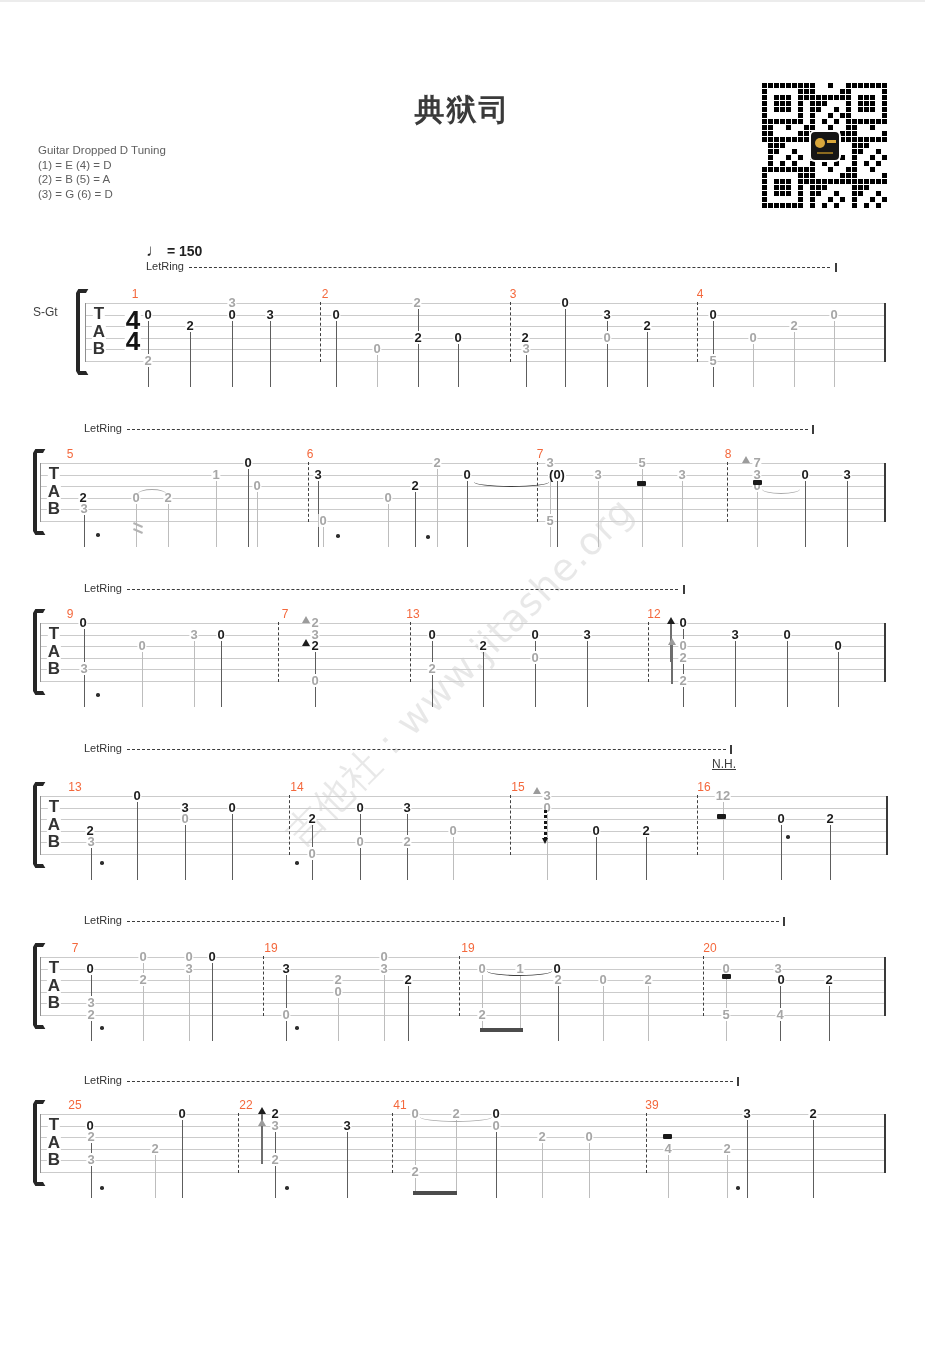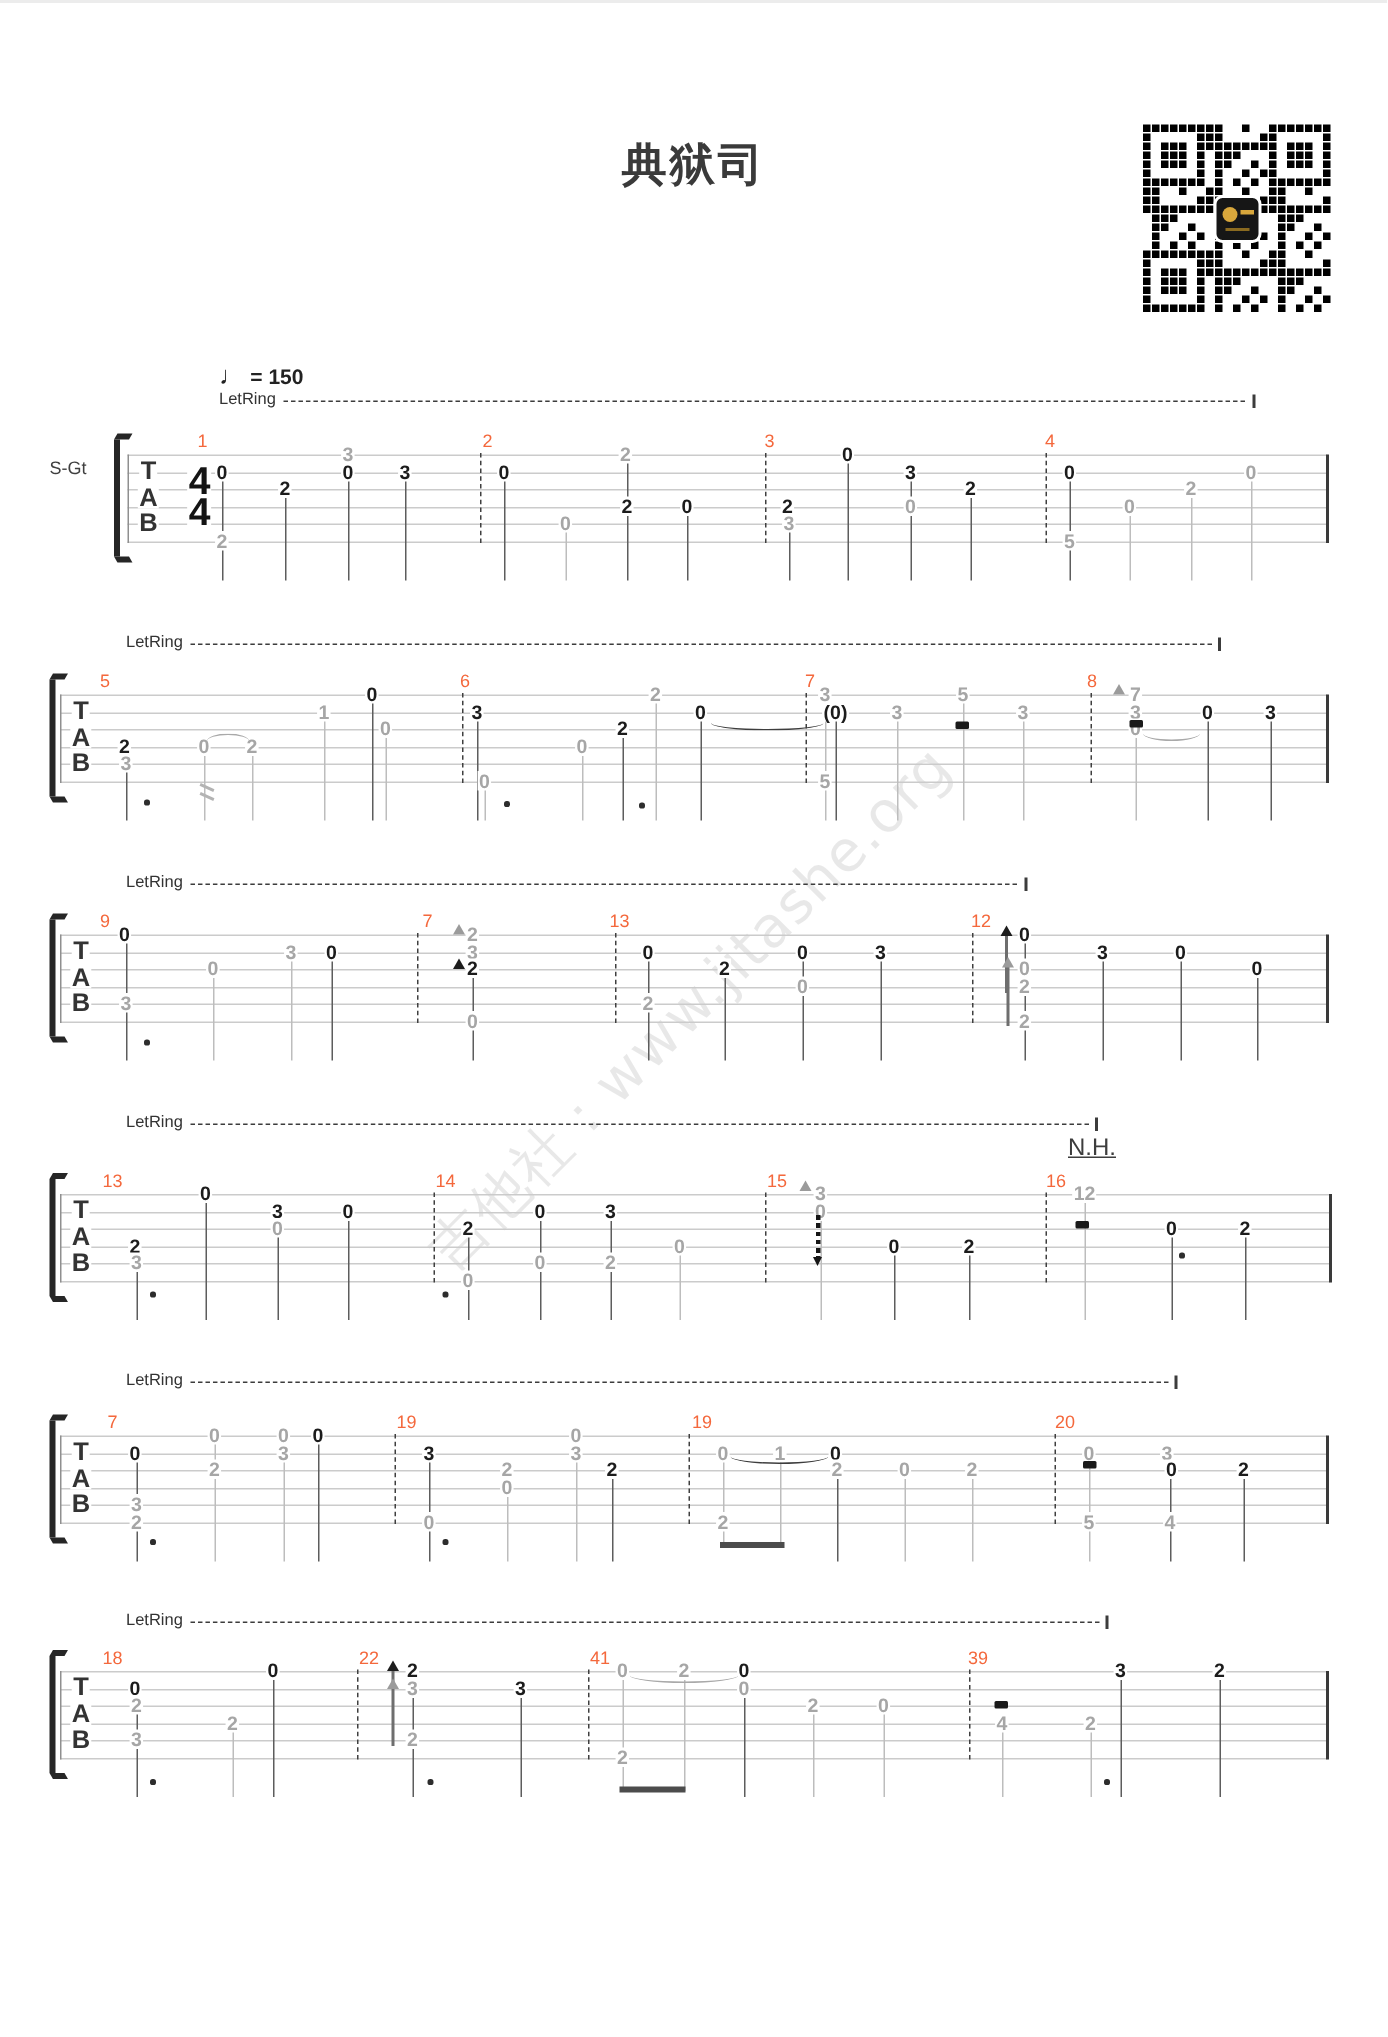--- a/index.html
+++ b/index.html
@@ -50,38 +50,44 @@
   .tri.b{border-bottom:7px solid #1d1d1d;}
   .tri.g{border-bottom:7px solid #9b9b9b;}
   .arrowstem{position:absolute;width:1.5px;background:#6e6e6e;}
   .ahead{position:absolute;width:0;height:0;border-left:4px solid transparent;border-right:4px solid transparent;}
   .ahead.b{border-bottom:7px solid #1d1d1d;}
   .ahead.g{border-bottom:7px solid #9b9b9b;}
   .beam{position:absolute;height:3.5px;background:#4c4c4c;}
   .flagbar{position:absolute;width:10px;height:2px;background:#b3b3b3;transform:rotate(24deg);}
   .squiggle{position:absolute;width:3px;background:repeating-linear-gradient(180deg,#161616 0 3px,transparent 3px 5.5px);}
   .sqhead{position:absolute;width:0;height:0;border-left:3.5px solid transparent;border-right:3.5px solid transparent;border-top:6px solid #161616;}
-  .nh{position:absolute;font-size:16px;color:#3d3d3d;text-decoration:underline;}
+  .nh{position:absolute;font-size:12px;color:#3d3d3d;text-decoration:underline;}
   
   .qr{position:absolute;left:762px;top:83px;width:126px;height:126px;}
   .qr .m{position:absolute;background:#000;}
   .qr-logo{position:absolute;left:47px;top:47px;width:32px;height:32px;background:#161616;border:2px solid #fff;
            border-radius:6px;box-sizing:border-box;}
   .qr-logo .gold{position:absolute;left:4px;top:6px;width:10px;height:10px;border-radius:50%;background:#d8a73c;}
   .qr-logo .t1{position:absolute;left:16px;top:8px;width:9px;height:3px;background:#d8a73c;}
   .qr-logo .t2{position:absolute;left:6px;top:20px;width:16px;height:2px;background:#8a6a20;}
 </style>
 </head>
 <body>
 
 <div id="page">
   <div class="top-strip"></div>
 
   <div class="title">典狱司</div>
 
+  <div class="tuning">
+    <div>Guitar Dropped D Tuning</div>
+    <div>(1) = E (4) = D</div>
+    <div>(2) = B (5) = A</div>
+    <div>(3) = G (6) = D</div>
+  </div>
 
   <div class="qr" id="qr">
       <div class="m" style="left: 0px; top: 0px; width: 5px; height: 5px;"></div>
       <div class="m" style="left: 6px; top: 0px; width: 5px; height: 5px;"></div>
       <div class="m" style="left: 12px; top: 0px; width: 5px; height: 5px;"></div>
       <div class="m" style="left: 18px; top: 0px; width: 5px; height: 5px;"></div>
       <div class="m" style="left: 24px; top: 0px; width: 5px; height: 5px;"></div>
       <div class="m" style="left: 30px; top: 0px; width: 5px; height: 5px;"></div>
       <div class="m" style="left: 36px; top: 0px; width: 5px; height: 5px;"></div>
       <div class="m" style="left: 42px; top: 0px; width: 5px; height: 5px;"></div>
@@ -688,21 +694,21 @@
       <div class="sline" style="left: 40px; top: 1172px; width: 845px;"></div>
       <div class="startbar" style="left: 40px; top: 1114px; height: 59px;"></div>
       <div class="endbar" style="left: 884px; top: 1114px; height: 59px;"></div>
       <div class="bracket" style="left: 33px; top: 1104px; height: 78px;"></div>
       <div class="clefletter" style="left: 54px; top: 1117px;">T</div>
       <div class="clefletter" style="left: 54px; top: 1134.5px;">A</div>
       <div class="clefletter" style="left: 54px; top: 1152px;">B</div>
       <div class="letring-label" style="left: 84px; top: 1074px;">LetRing</div>
       <div class="letring-dash" style="left: 127px; top: 1081px; width: 606px;"></div>
       <div class="letring-tick" style="left: 737px; top: 1077px;"></div>
-      <div class="mnum" style="left: 75px; top: 1098px;">18</div>
+      <div class="mnum" style="left: 75px; top: 1098px;">25</div>
       <div class="mnum" style="left: 246px; top: 1098px;">22</div>
       <div class="bar" style="left: 238px; top: 1113px; height: 60px;"></div>
       <div class="mnum" style="left: 400px; top: 1098px;">41</div>
       <div class="bar" style="left: 392px; top: 1113px; height: 60px;"></div>
       <div class="mnum" style="left: 652px; top: 1098px;">39</div>
       <div class="bar" style="left: 646px; top: 1113px; height: 60px;"></div>
       <div class="stem b" style="left: 91px; top: 1130.6px; height: 67.4px;"></div>
       <div class="stem g" style="left: 155px; top: 1153.8px; height: 44.2px;"></div>
       <div class="stem b" style="left: 182px; top: 1119px; height: 79px;"></div>
       <div class="stem b" style="left: 275px; top: 1119px; height: 79px;"></div>

